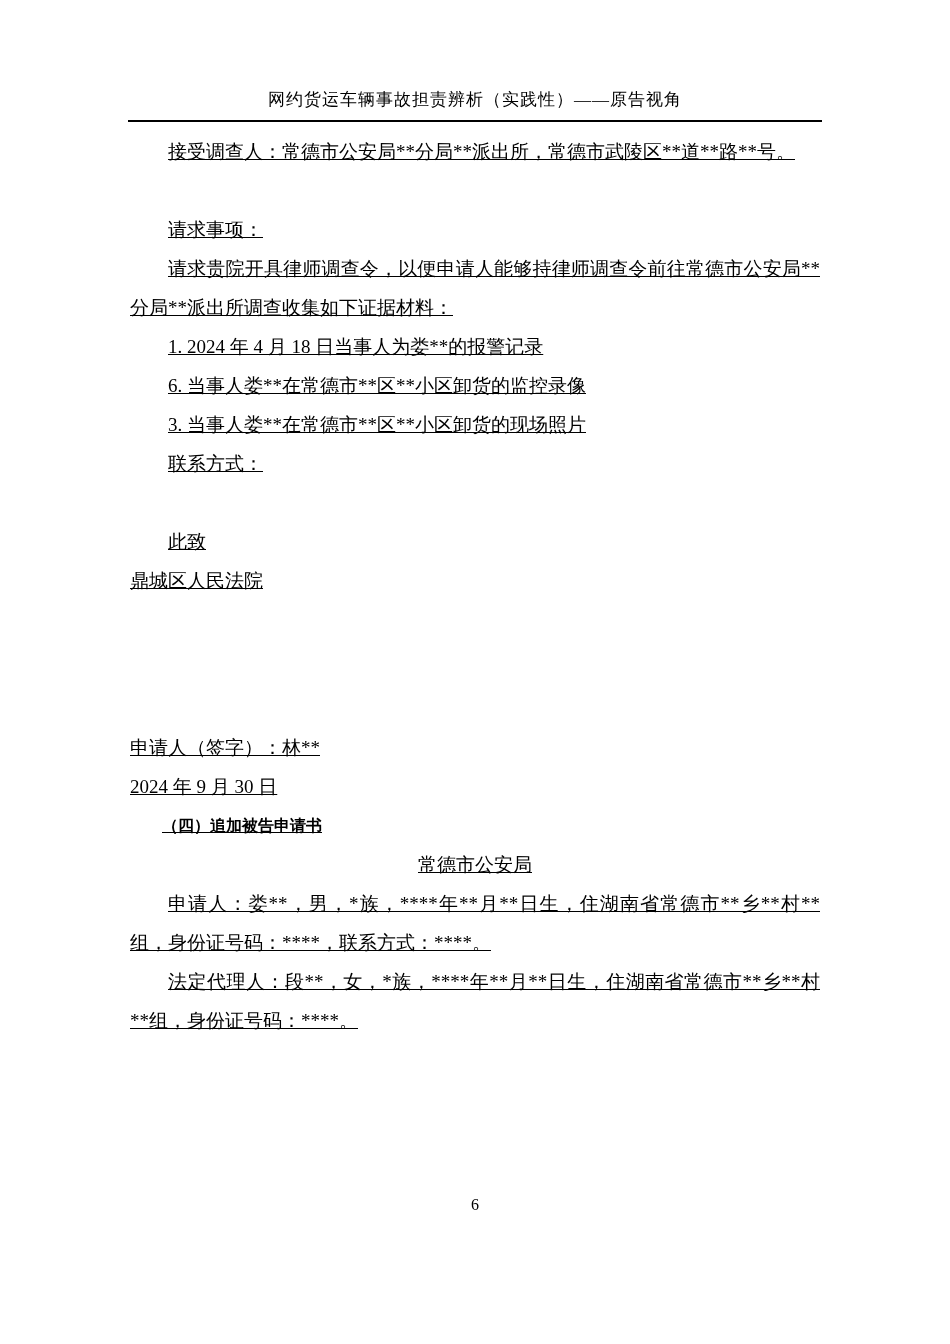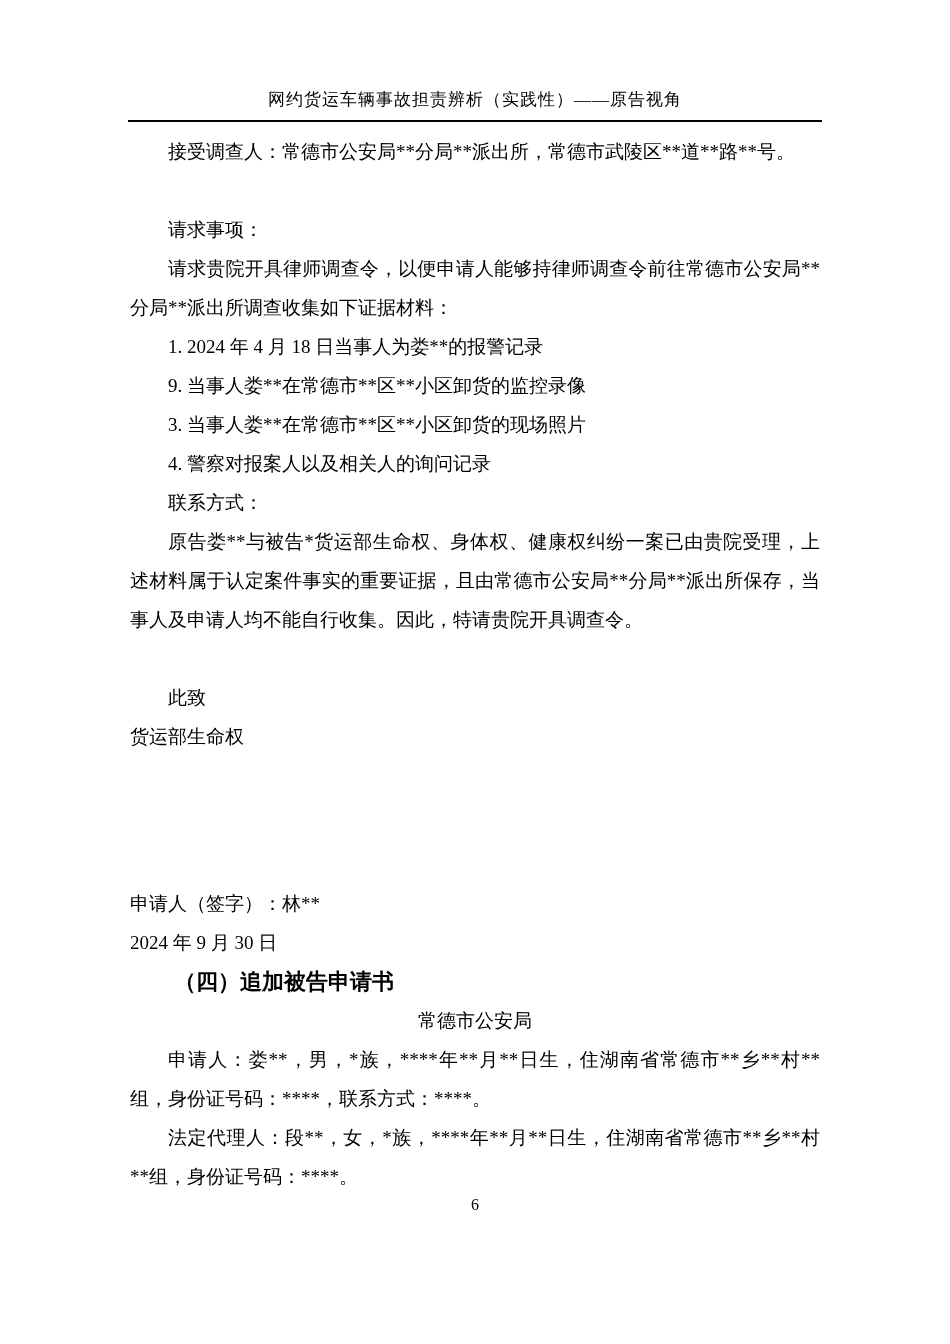--- a/index.html
+++ b/index.html
@@ -28,31 +28,32 @@
   }
   .doc-body {
     position: absolute;
     top: 132px;
     left: 130px;
     width: 690px;
   }
   .doc-body p {
     margin: 0;
     line-height: 39px;
+    text-decoration: underline;
   }
   .indent { text-indent: 2em; }
   .justify { text-align: justify; }
   .right   { }
   .center  { text-align: center; }
   .blank   { height: 39px; }
   .spacer-lg { height: 128px; }
   .section-heading {
     font-family: "Liberation Sans", "DejaVu Sans", sans-serif;
     font-weight: bold;
-    font-size: 22px;
+    font-size: 16px;
     line-height: 44px;
     text-indent: 2em;
   }
   .doc-title { line-height: 40px; }
   .page-number {
     position: absolute;
     top: 1196px;
     left: 0;
     right: 0;
     text-align: center;
@@ -73,35 +74,33 @@
     <p class="indent justify">接受调查人：常德市公安局**分局**派出所，常德市武陵区**道**路**号。</p>
 
     <div class="blank"></div>
 
     <p class="indent">请求事项：</p>
 
     <p class="indent justify">请求贵院开具律师调查令，以便申请人能够持律师调查令前往常德市公安局**分局**派出所调查收集如下证据材料：</p>
 
     <p class="indent">1. 2024 年 4 月 18 日当事人为娄**的报警记录</p>
 
-    <p class="indent">9. 当事人娄**在常德市**区**小区卸货的监控录像</p>
+    <p class="indent">6. 当事人娄**在常德市**区**小区卸货的监控录像</p>
 
     <p class="indent">3. 当事人娄**在常德市**区**小区卸货的现场照片</p>
 
-    <p class="indent">4. 警察对报案人以及相关人的询问记录</p>
 
     <p class="indent">联系方式：</p>
 
-    <p class="indent justify">原告娄**与被告*货运部生命权、身体权、健康权纠纷一案已由贵院受理，上述材料属于认定案件事实的重要证据，且由常德市公安局**分局**派出所保存，当事人及申请人均不能自行收集。因此，特请贵院开具调查令。</p>
 
     <div class="blank"></div>
 
     <p class="indent">此致</p>
 
-    <p>货运部生命权</p>
+    <p>鼎城区人民法院</p>
 
     <div class="spacer-lg"></div>
 
     <p class="right">申请人（签字）：林**</p>
 
     <p class="right">2024 年 9 月 30 日</p>
 
     <p class="section-heading">（四）追加被告申请书</p>
 
     <p class="center doc-title">常德市公安局</p>

